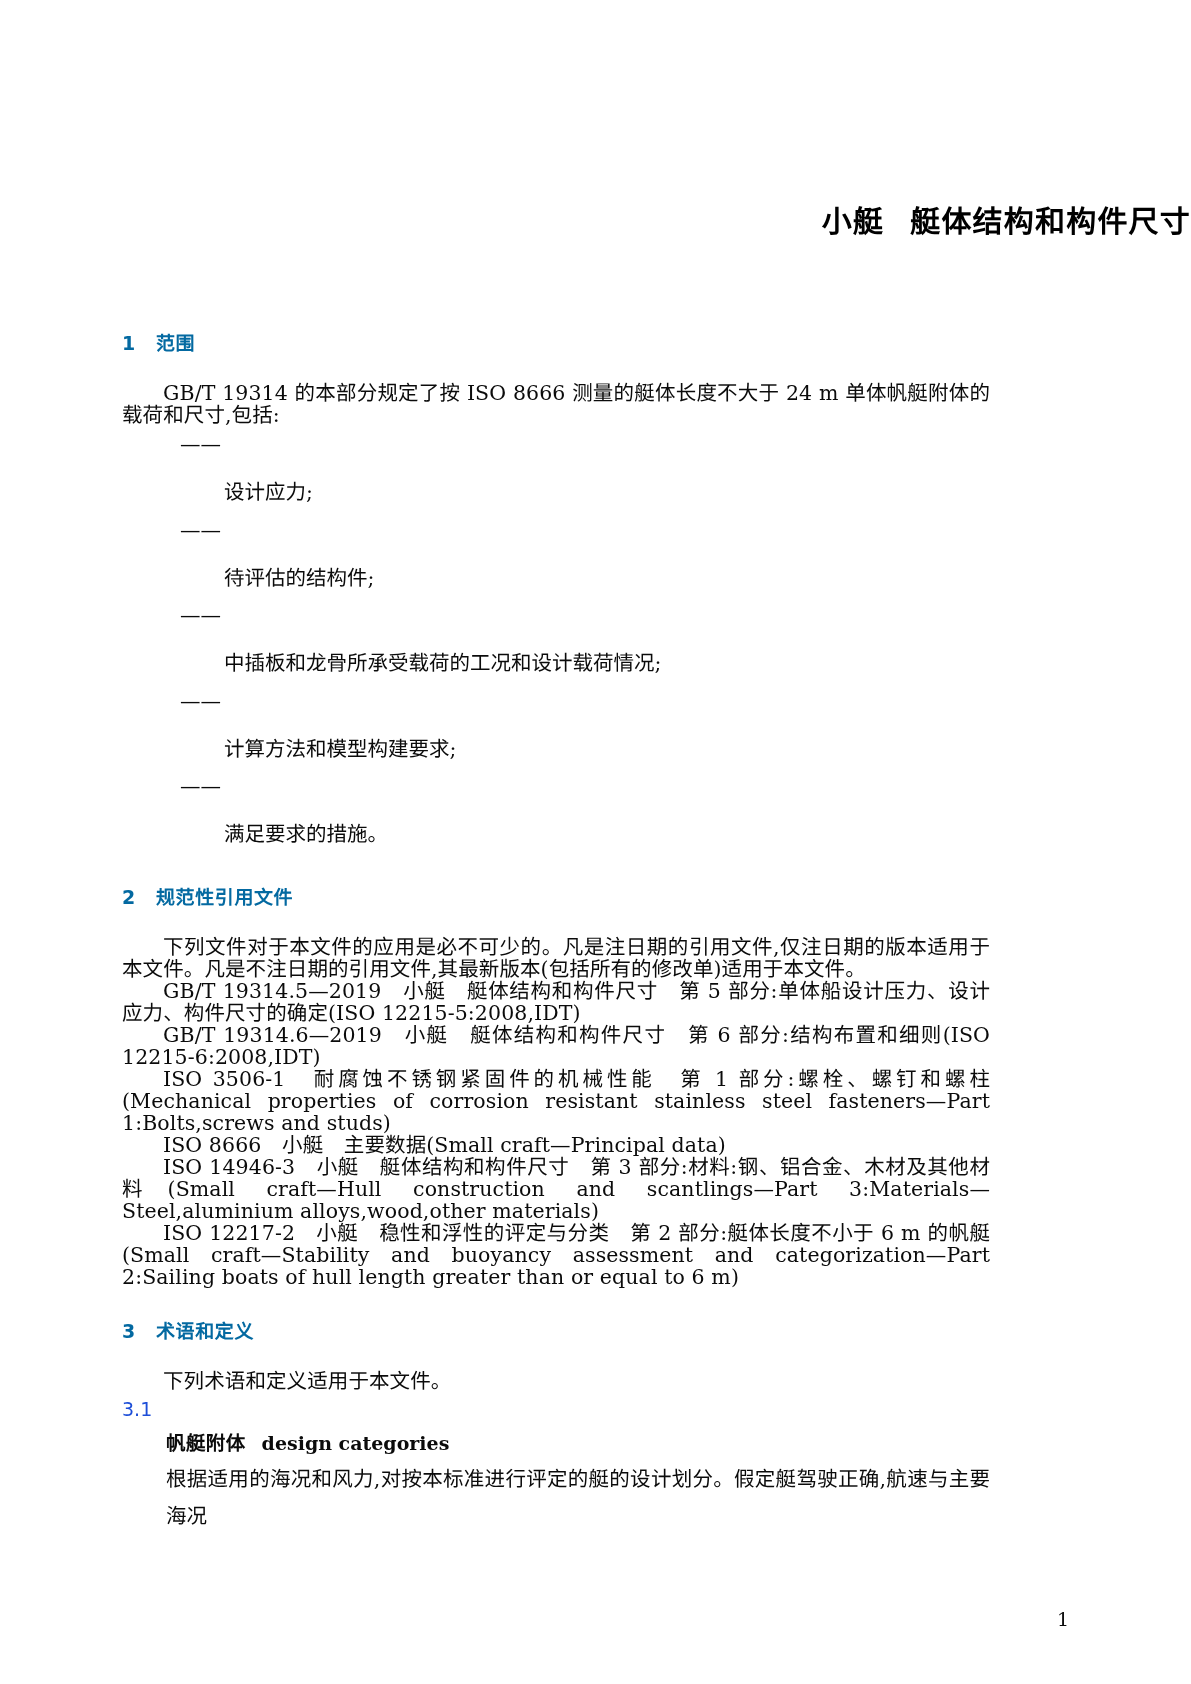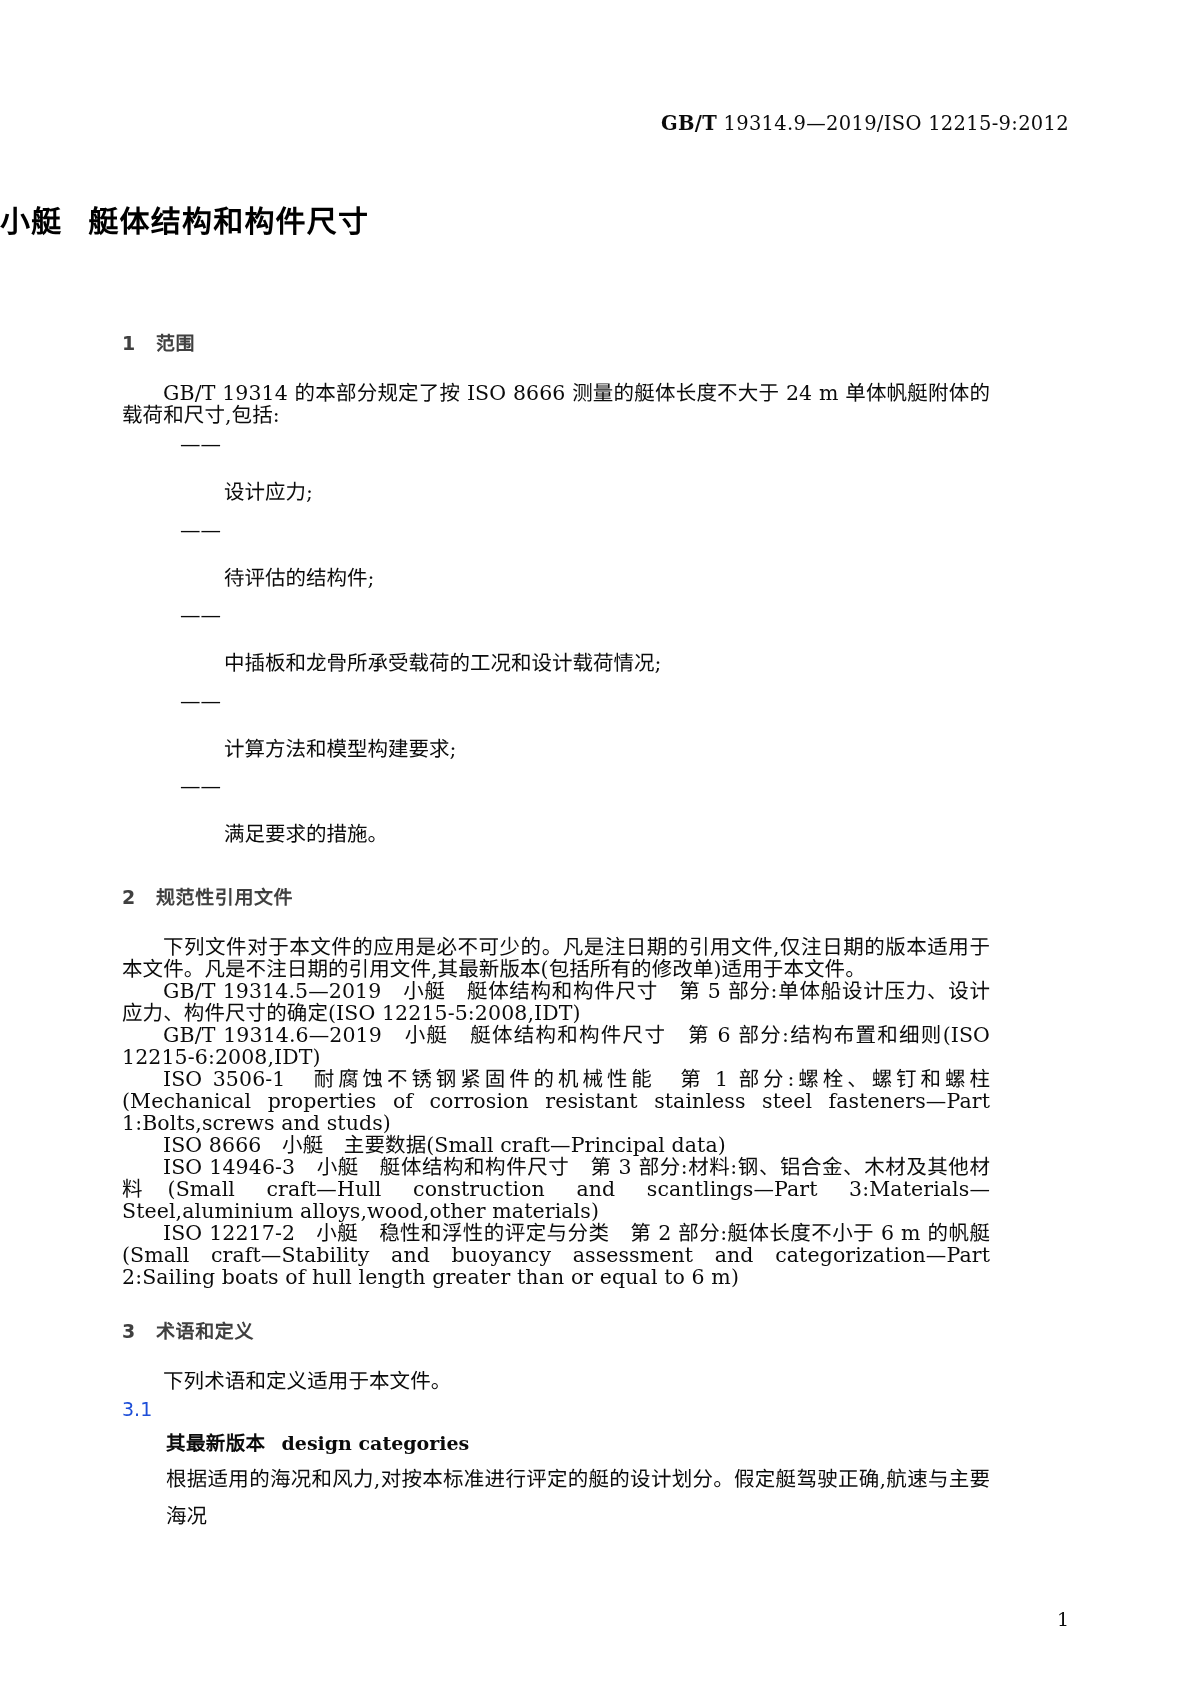--- a/index.html
+++ b/index.html
@@ -38,21 +38,21 @@
   .doc-header .bold {
     font-weight: bold;
   }
 
   
   .title-block {
     position: absolute;
     top: 198px;
     left: 0;
     right: 0;
-    text-align: left;
+    text-align: right;
   }
   .title-line {
     font-family: "DejaVu Sans", "Liberation Sans", sans-serif;
     font-size: 30px;
     font-weight: bold;
     letter-spacing: 1.2px;
     line-height: 48px;
     color: #000;
   }
   .title-line .gap {
@@ -69,21 +69,21 @@
   }
 
   h2.clause {
     font-family: "DejaVu Sans", "Liberation Sans", sans-serif;
     font-size: 19px;
     font-weight: bold;
     letter-spacing: 0.6px;
     margin: 0;
     padding: 0;
     line-height: 26px;
-    color: #404040;
+    color: #0369a1;
   }
   h2.clause .num {
     display: inline-block;
     min-width: 34px;
   }
 
   .spacer-after-heading { height: 26px; }
   .spacer-before-heading { height: 30px; }
 
   p.body {
@@ -166,23 +166,20 @@
     right: 122px;
     font-family: "DejaVu Serif", "Liberation Serif", serif;
     font-size: 19px;
   }
 </style>
 </head>
 <body>
 
 <div class="page">
 
-  <div class="doc-header">
-    <span class="bold">GB/T</span><span> 19314.9—2019/ISO 12215-9:2012</span>
-  </div>
 
   <div class="title-block">
     <div class="title-line">
       <span>小艇</span><span class="gap"></span><span>艇体结构和构件尺寸</span>
     </div>
   </div>
 
   <div class="content">
 
     <h2 class="clause">
@@ -229,21 +226,21 @@
 
     <h2 class="clause">
       <span class="num">3</span><span>术语和定义</span>
     </h2>
     <div class="spacer-after-heading"></div>
 
     <p class="body indent">下列术语和定义适用于本文件。</p>
 
     <p class="term-num">3.1</p>
     <p class="term-title">
-      <span class="cn">其最新版本</span><span class="en">design categories</span>
+      <span class="cn">帆艇附体</span><span class="en">design categories</span>
     </p>
     <p class="term-def">根据适用的海况和风力,对按本标准进行评定的艇的设计划分。假定艇驾驶正确,航速与主要海况</p>
 
   </div>
 
   <div class="page-number">1</div>
 
 </div>
 
 </body></html>

